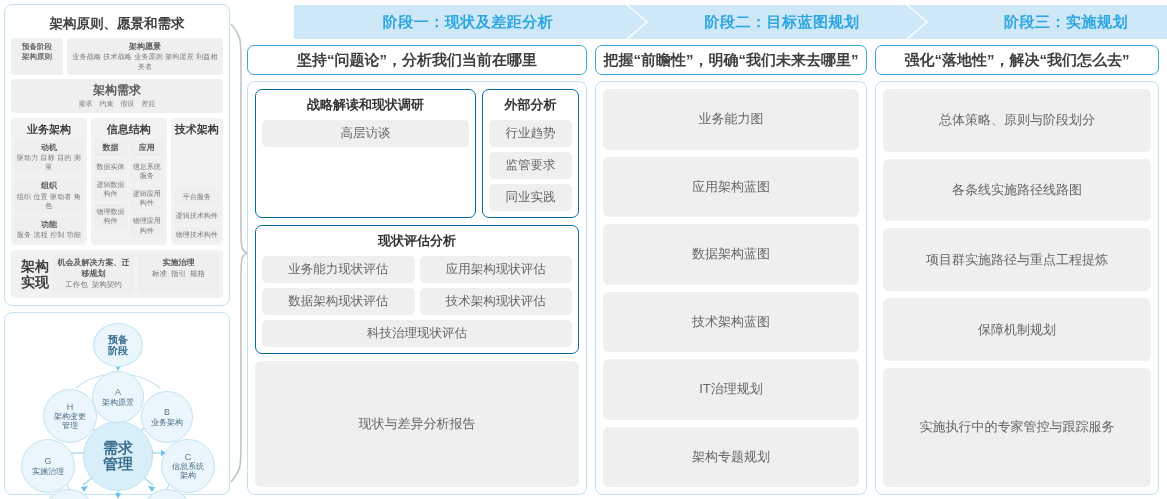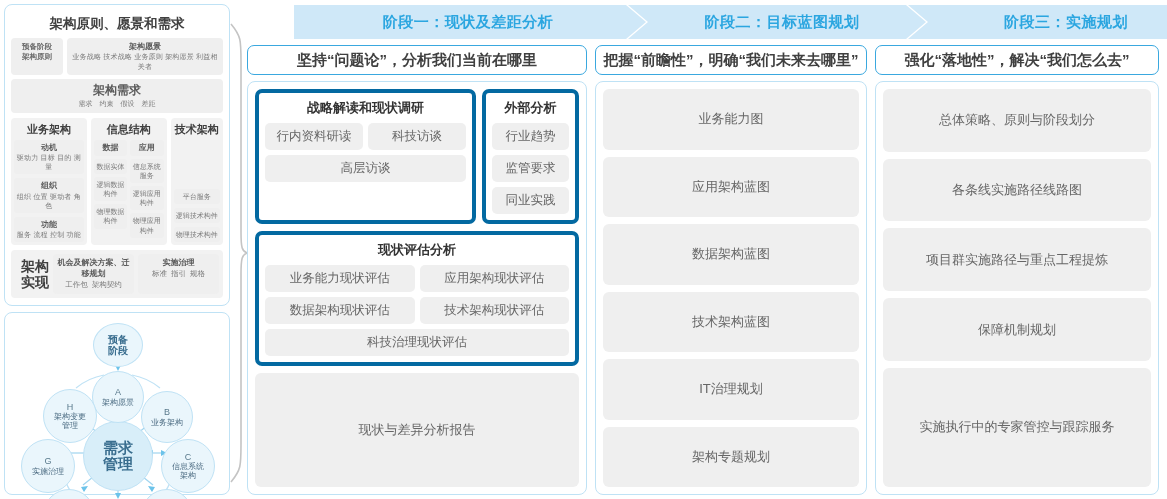--- a/index.html
+++ b/index.html
@@ -137,21 +137,21 @@
   .bigbox {
     border: 1px solid #bfe2f5;
     border-radius: 8px;
     background: #ffffff;
     flex: 1;
     padding: 7px;
     display: flex; flex-direction: column; gap: 7px;
   }
 
   .sub-card {
-    border: 4px solid #0369a1;
+    border: 1px solid #0369a1;
     border-radius: 7px;
     padding: 5px 6px 6px 6px;
     display: flex; flex-direction: column; gap: 5px;
     background: #ffffff;
   }
   .sub-card > .sc-title {
     font-size: 13px; font-weight: bold; color: #333333;
     text-align: center; padding: 1px 0 1px 0;
   }
   .chip-grid { display: flex; flex-wrap: wrap; gap: 5px; }
@@ -374,24 +374,20 @@
     </div>
 
     <div class="col-body" style="left:0; width:340px; height:450px;">
       <div class="tagline">坚持“问题论”，分析我们当前在哪里</div>
       <div class="bigbox">
 
         <div class="p1-top">
           <div class="sub-card left">
             <div class="sc-title">战略解读和现状调研</div>
             <div class="chip-grid row2">
-              <div class="chip">行内资料研读</div>
-              <div class="chip">科技访谈</div>
-            </div>
-            <div class="chip-grid row2">
               <div class="chip">高层访谈</div>
             </div>
           </div>
 
           <div class="sub-card right">
             <div class="sc-title">外部分析</div>
             <div class="chip">行业趋势</div>
             <div class="chip">监管要求</div>
             <div class="chip">同业实践</div>
           </div>

